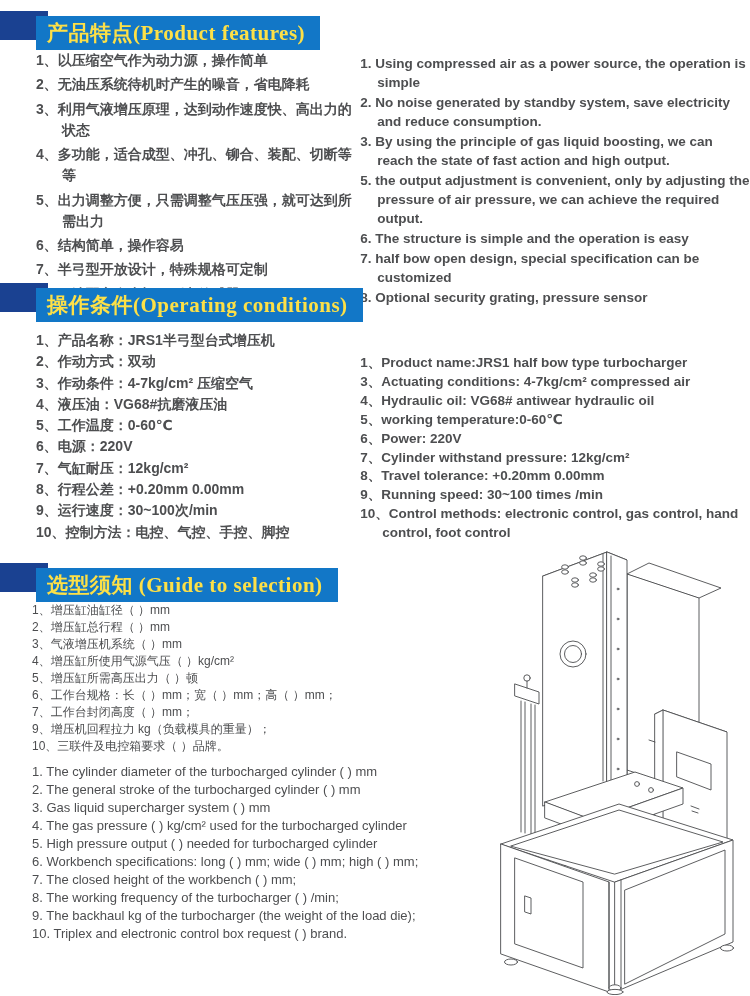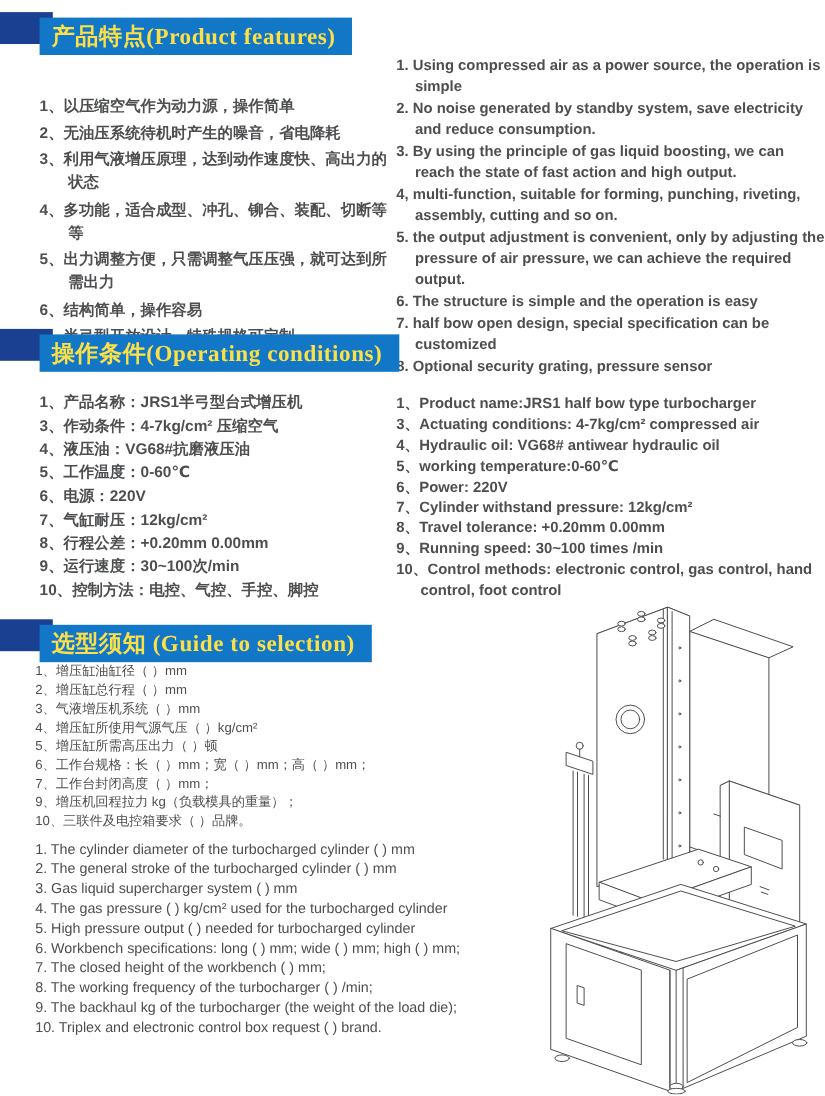--- a/index.html
+++ b/index.html
@@ -10,21 +10,21 @@
   }
   *{box-sizing:border-box;}
   html,body{margin:0;padding:0;}
   body{
     width:750px;height:996px;position:relative;overflow:hidden;
     background:#ffffff;color:var(--text);
     font-family:"Liberation Sans","DejaVu Sans",sans-serif;
   }
   .sec{position:absolute;left:0;right:0;}
   #sec1{top:8px;}
-  #sec2{top:296px;}
+  #sec2{top:280px;}
   #sec3{top:560px;}
 
   .sec-header{position:relative;height:40px;margin-bottom:2px;}
   .navy{position:absolute;left:0;top:3px;width:48px;height:29px;background:var(--navy);}
   .banner{
     position:absolute;left:36px;top:8px;height:34px;line-height:34px;
     background:var(--banner-blue);color:#fde047;padding:0 15px 0 11px;
     font-family:"Liberation Serif","DejaVu Serif",serif;
     font-weight:bold;font-size:21px;letter-spacing:.5px;white-space:nowrap;
   }
@@ -71,37 +71,37 @@
           <li>4、多功能，适合成型、冲孔、铆合、装配、切断等等</li>
           <li>5、出力调整方便，只需调整气压压强，就可达到所需出力</li>
           <li>6、结构简单，操作容易</li>
           <li>7、半弓型开放设计，特殊规格可定制</li>
           <li>8、可选配安全光栅，压力传感器</li>
         </ul>
       <ul class="en-s1">
           <li>1. Using compressed air as a power source, the operation is simple</li>
           <li>2. No noise generated by standby system, save electricity and reduce consumption.</li>
           <li>3. By using the principle of gas liquid boosting, we can reach the state of fast action and high output.</li>
-          <li>4, multi-function, suitable for forming, punching, riveting, assembly, cutting and so on.</li>
           <li>5. the output adjustment is convenient, only by adjusting the pressure of air pressure, we can achieve the required output.</li>
           <li>6. The structure is simple and the operation is easy</li>
           <li>7. half bow open design, special specification can be customized</li>
           <li>8. Optional security grating, pressure sensor</li>
         </ul>
     </div>
   </section>
 
   <section class="sec" id="sec2">
     <div class="sec-header">
       <div class="navy"></div>
       <div class="banner">操作条件(Operating conditions)</div>
     </div>
     <div class="cols">
       <ul class="cn-s2">
           <li>1、产品名称：JRS1半弓型台式增压机</li>
+          <li>2、作动方式：双动</li>
           <li>3、作动条件：4-7kg/cm² 压缩空气</li>
           <li>4、液压油：VG68#抗磨液压油</li>
           <li>5、工作温度：0-60℃</li>
           <li>6、电源：220V</li>
           <li>7、气缸耐压：12kg/cm²</li>
           <li>8、行程公差：+0.20mm 0.00mm</li>
           <li>9、运行速度：30~100次/min</li>
           <li>10、控制方法：电控、气控、手控、脚控</li>
         </ul>
       <ul class="en-s2">

